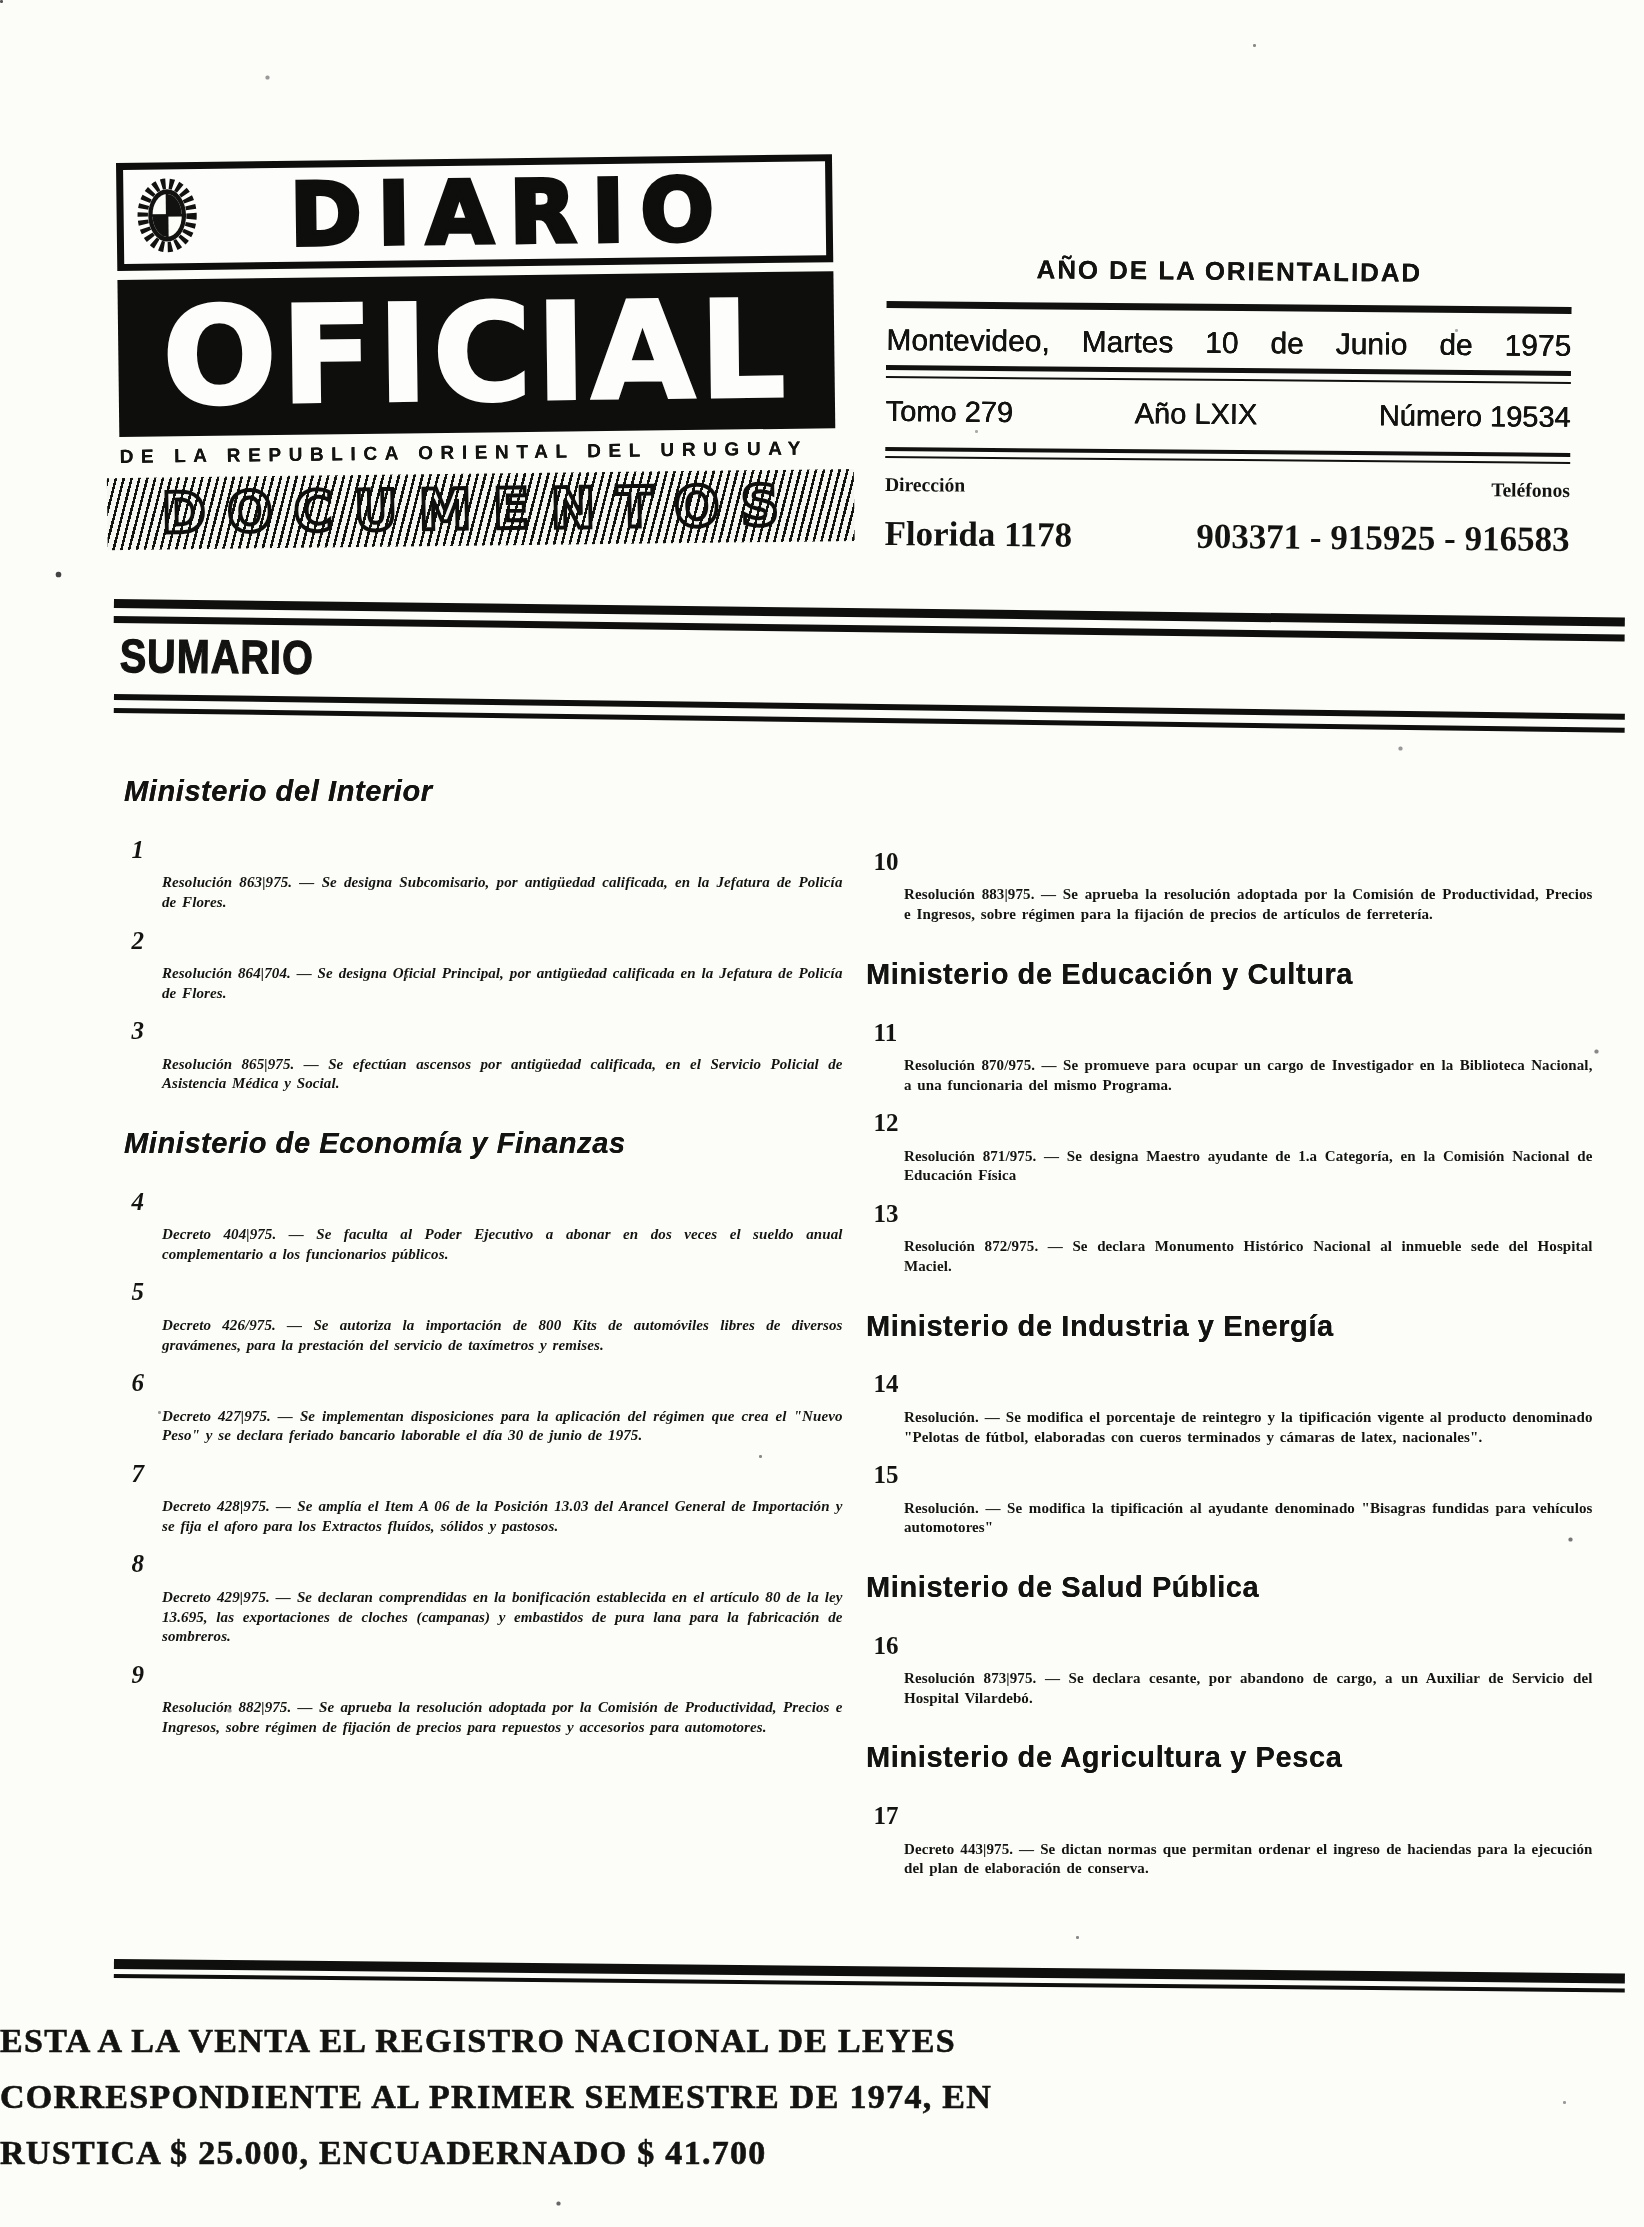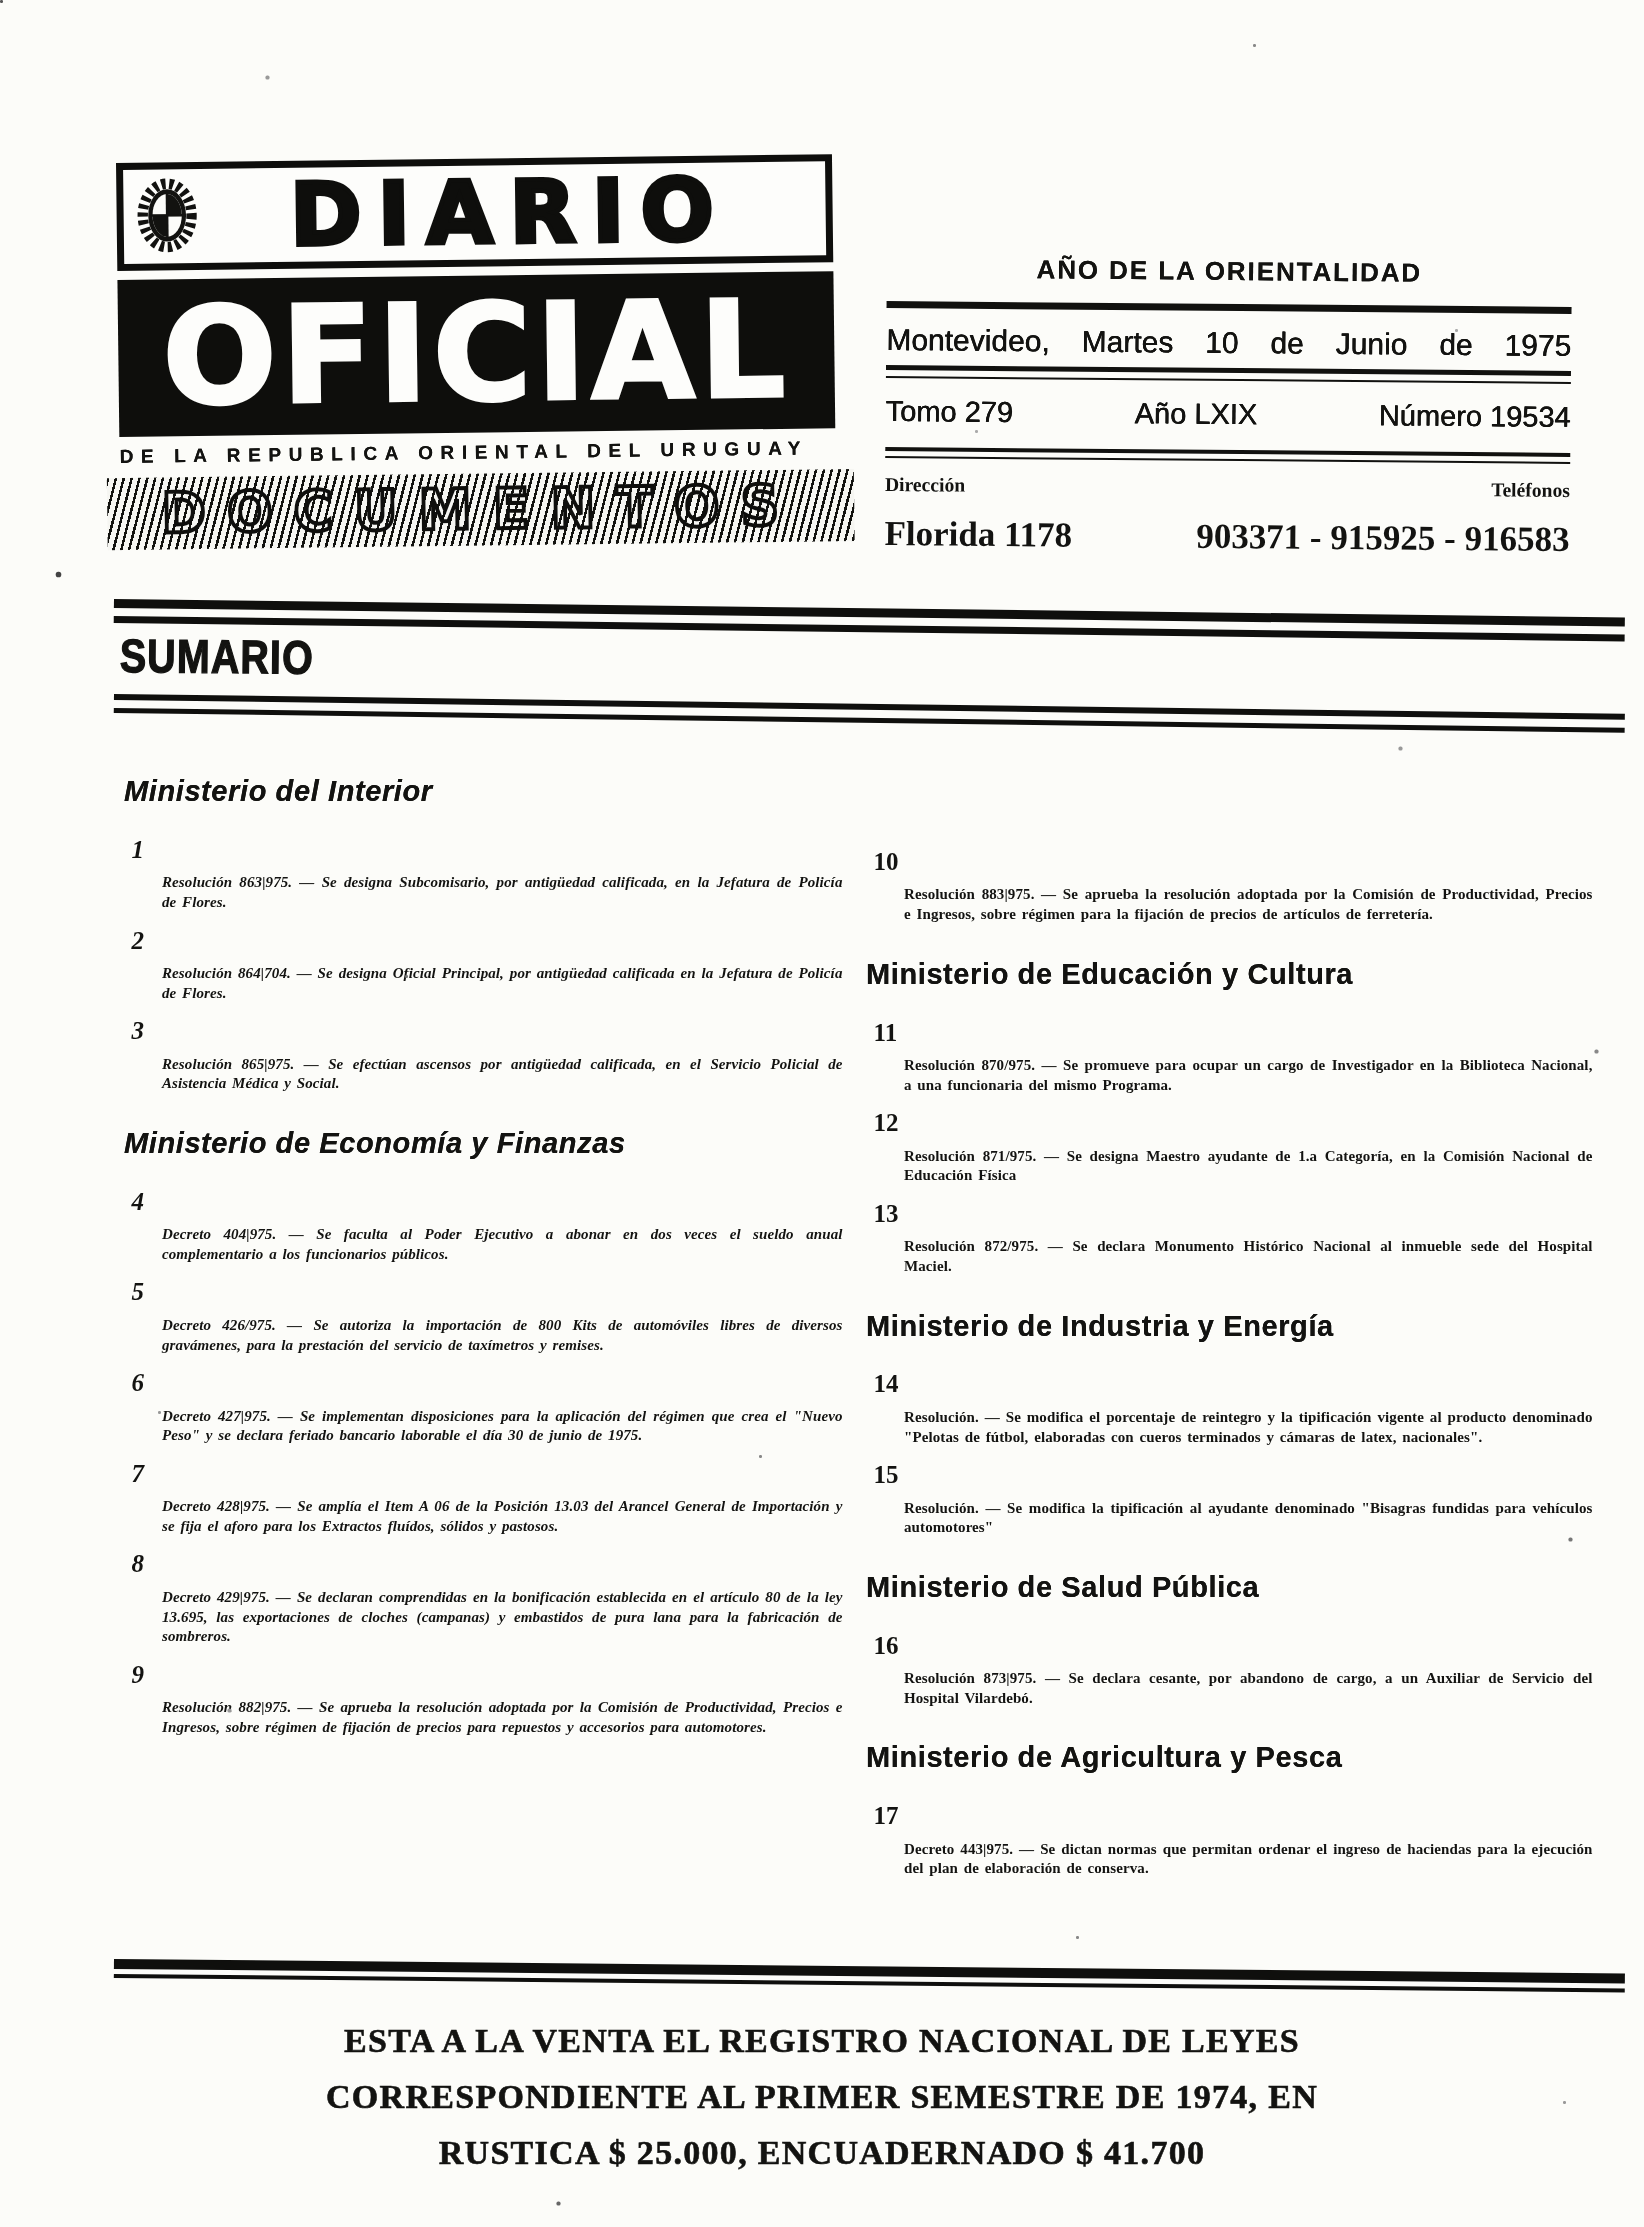--- a/index.html
+++ b/index.html
@@ -130,21 +130,21 @@
   .item-text{
     font-weight:bold;font-size:15px;line-height:1.31;
     letter-spacing:0.1px;word-spacing:1.9px;
     text-align:justify;
     padding-left:38px;padding-right:2.5px;
     margin:0;
   }
 
   
   .footer-notice{
-    position:absolute;left:0;top:2024px;width:1644px;text-align:center;
+    position:absolute;left:0;top:2024px;width:1644px;text-align:left;
     font-family:"Liberation Serif", serif;font-weight:bold;
     font-size:34px;letter-spacing:1.3px;line-height:1;
     -webkit-text-stroke:0.6px #131311;
   }
   .footer-notice .line{margin-bottom:22px;}
 </style>
 </head>
 <body>
 
 <div class="page">

